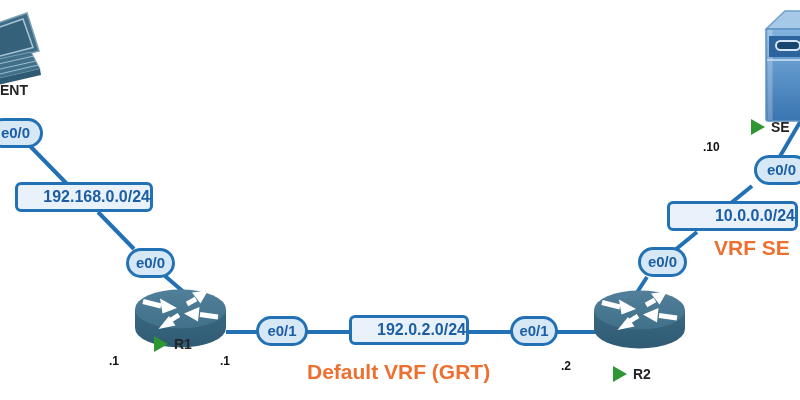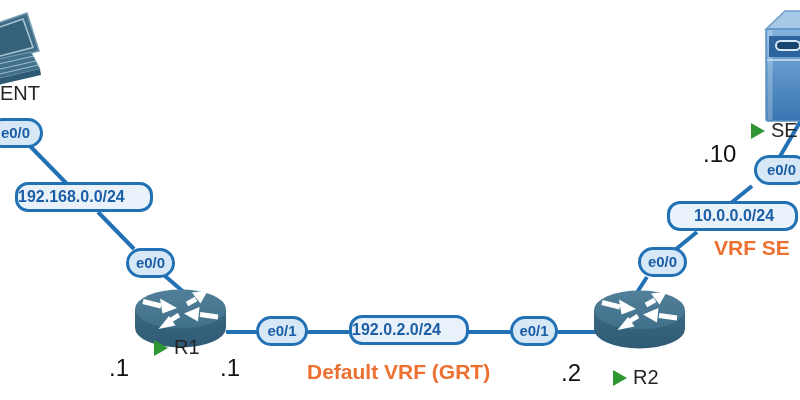--- a/index.html
+++ b/index.html
@@ -9,35 +9,35 @@
   }
   .scene{position:absolute;left:0;top:0;}
   
   .pill{
     position:absolute;height:24px;border:3px solid #2271b5;border-radius:15px;
     background:#d6e7f6;color:#1c5ea6;font-weight:bold;font-size:15px;line-height:24px;
     text-align:center;white-space:nowrap;
   }
   
   .netrect{
-    position:absolute;height:24px;border:3px solid #2271b5;border-radius:13px;
+    position:absolute;height:24px;border:3px solid #2271b5;border-radius:6px;
     background:#e9f2fb;color:#1c5ea6;font-weight:bold;font-size:16px;line-height:24px;
-    text-align:left;white-space:nowrap;
+    text-align:right;white-space:nowrap;
   }
   
   .nodelabel{
     position:absolute;display:flex;align-items:center;gap:6px;
-    color:#242424;font-weight:normal;font-size:20px;white-space:nowrap;
+    color:#242424;font-weight:bold;font-size:14px;white-space:nowrap;
   }
   .tri{
     width:0;height:0;border-left:14px solid #2e9632;
     border-top:8px solid transparent;border-bottom:8px solid transparent;
   }
   .ip{
-    position:absolute;color:#111111;font-weight:normal;font-size:24px;white-space:nowrap;
+    position:absolute;color:#111111;font-weight:bold;font-size:12px;white-space:nowrap;
   }
   .vrf{
     position:absolute;color:#ee7031;font-weight:bold;font-size:21px;white-space:nowrap;
   }
   
   #pill-client-e00{left:-12px;top:118px;width:49px;}
   #rect-net-lan{left:15px;top:182px;width:132px;}
   #pill-r1-e00{left:126px;top:248px;width:43px;}
   #pill-r1-e01{left:256px;top:316px;width:46px;}
   #rect-net-wan{left:349px;top:315px;width:114px;}

